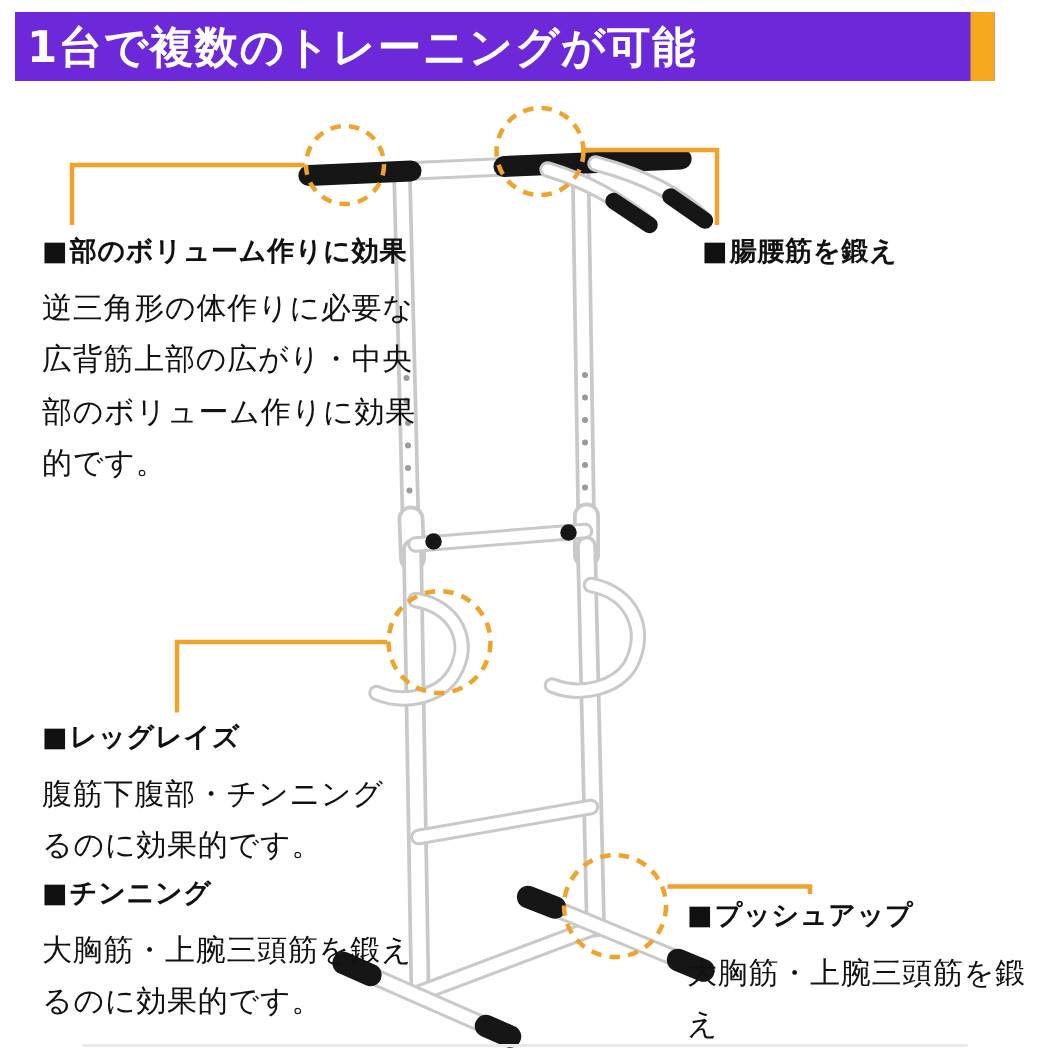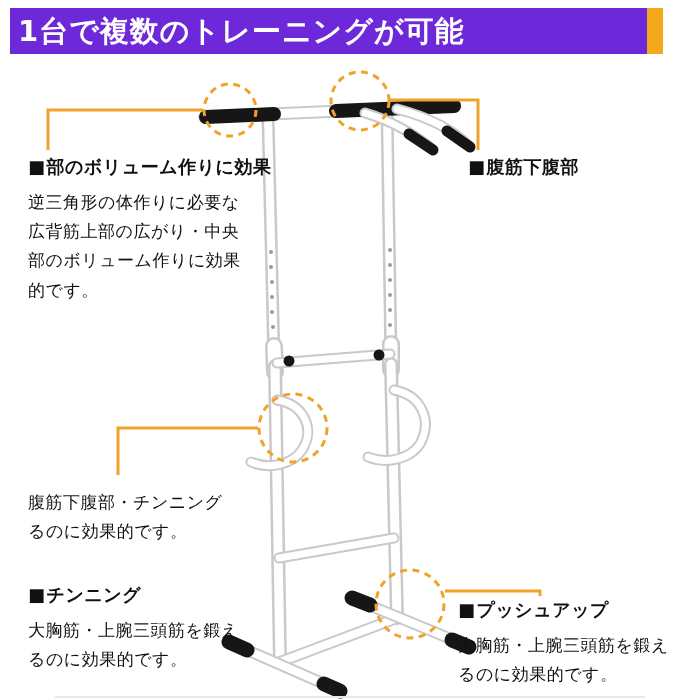--- a/index.html
+++ b/index.html
@@ -14,21 +14,21 @@
   .header-title{
     position:absolute;left:8px;top:0;line-height:46px;font-size:29px;font-weight:bold;
     color:#fff;letter-spacing:1px;white-space:nowrap;
   }
   .header-accent{position:absolute;right:0;top:0;width:16px;height:46px;background:var(--header-accent,#F5A81C);}
 
   
   .note{position:absolute;}
   .note-label{font-size:18px;font-weight:bold;white-space:nowrap;letter-spacing:0.5px;}
   .bullet{margin-right:1px;}
-  .note-desc{margin:9px 0 0;font-size:17px;line-height:1.72;white-space:pre-line;letter-spacing:0.5px;}
+  .note-desc{margin:9px 0 0;font-size:20px;line-height:1.72;white-space:pre-line;letter-spacing:0.5px;}
   #note-wide{left:28px;top:155px;}
   #note-chin{left:468px;top:155px;}
   #note-leg{left:28px;top:479px;}
   #note-dip{left:28px;top:583px;}
   #note-push{left:458px;top:598px;}
 
   
   svg.art{position:absolute;left:0;top:0;}
   .tO{stroke:var(--frame-outline,#C9C9C9);fill:none;stroke-linecap:round;}
   .tI{stroke:#ffffff;fill:none;stroke-linecap:round;}
@@ -146,25 +146,28 @@
       <span class="bullet">■</span><span>部のボリューム作りに効果</span>
     </div>
     <p class="note-desc">逆三角形の体作りに必要な
 広背筋上部の広がり・中央
 部のボリューム作りに効果
 的です。</p>
   </div>
 
   <div class="note" id="note-chin">
     <div class="note-label">
-      <span class="bullet">■</span><span>腹筋下腹部</span>
+      <span class="bullet">■</span><span>腸腰筋を鍛え</span>
     </div>
   </div>
 
   <div class="note" id="note-leg">
+    <div class="note-label">
+      <span class="bullet">■</span><span>レッグレイズ</span>
+    </div>
     <p class="note-desc">腹筋下腹部・チンニング
 るのに効果的です。</p>
   </div>
 
   <div class="note" id="note-dip">
     <div class="note-label">
       <span class="bullet">■</span><span>チンニング</span>
     </div>
     <p class="note-desc">大胸筋・上腕三頭筋を鍛え
 るのに効果的です。</p>

